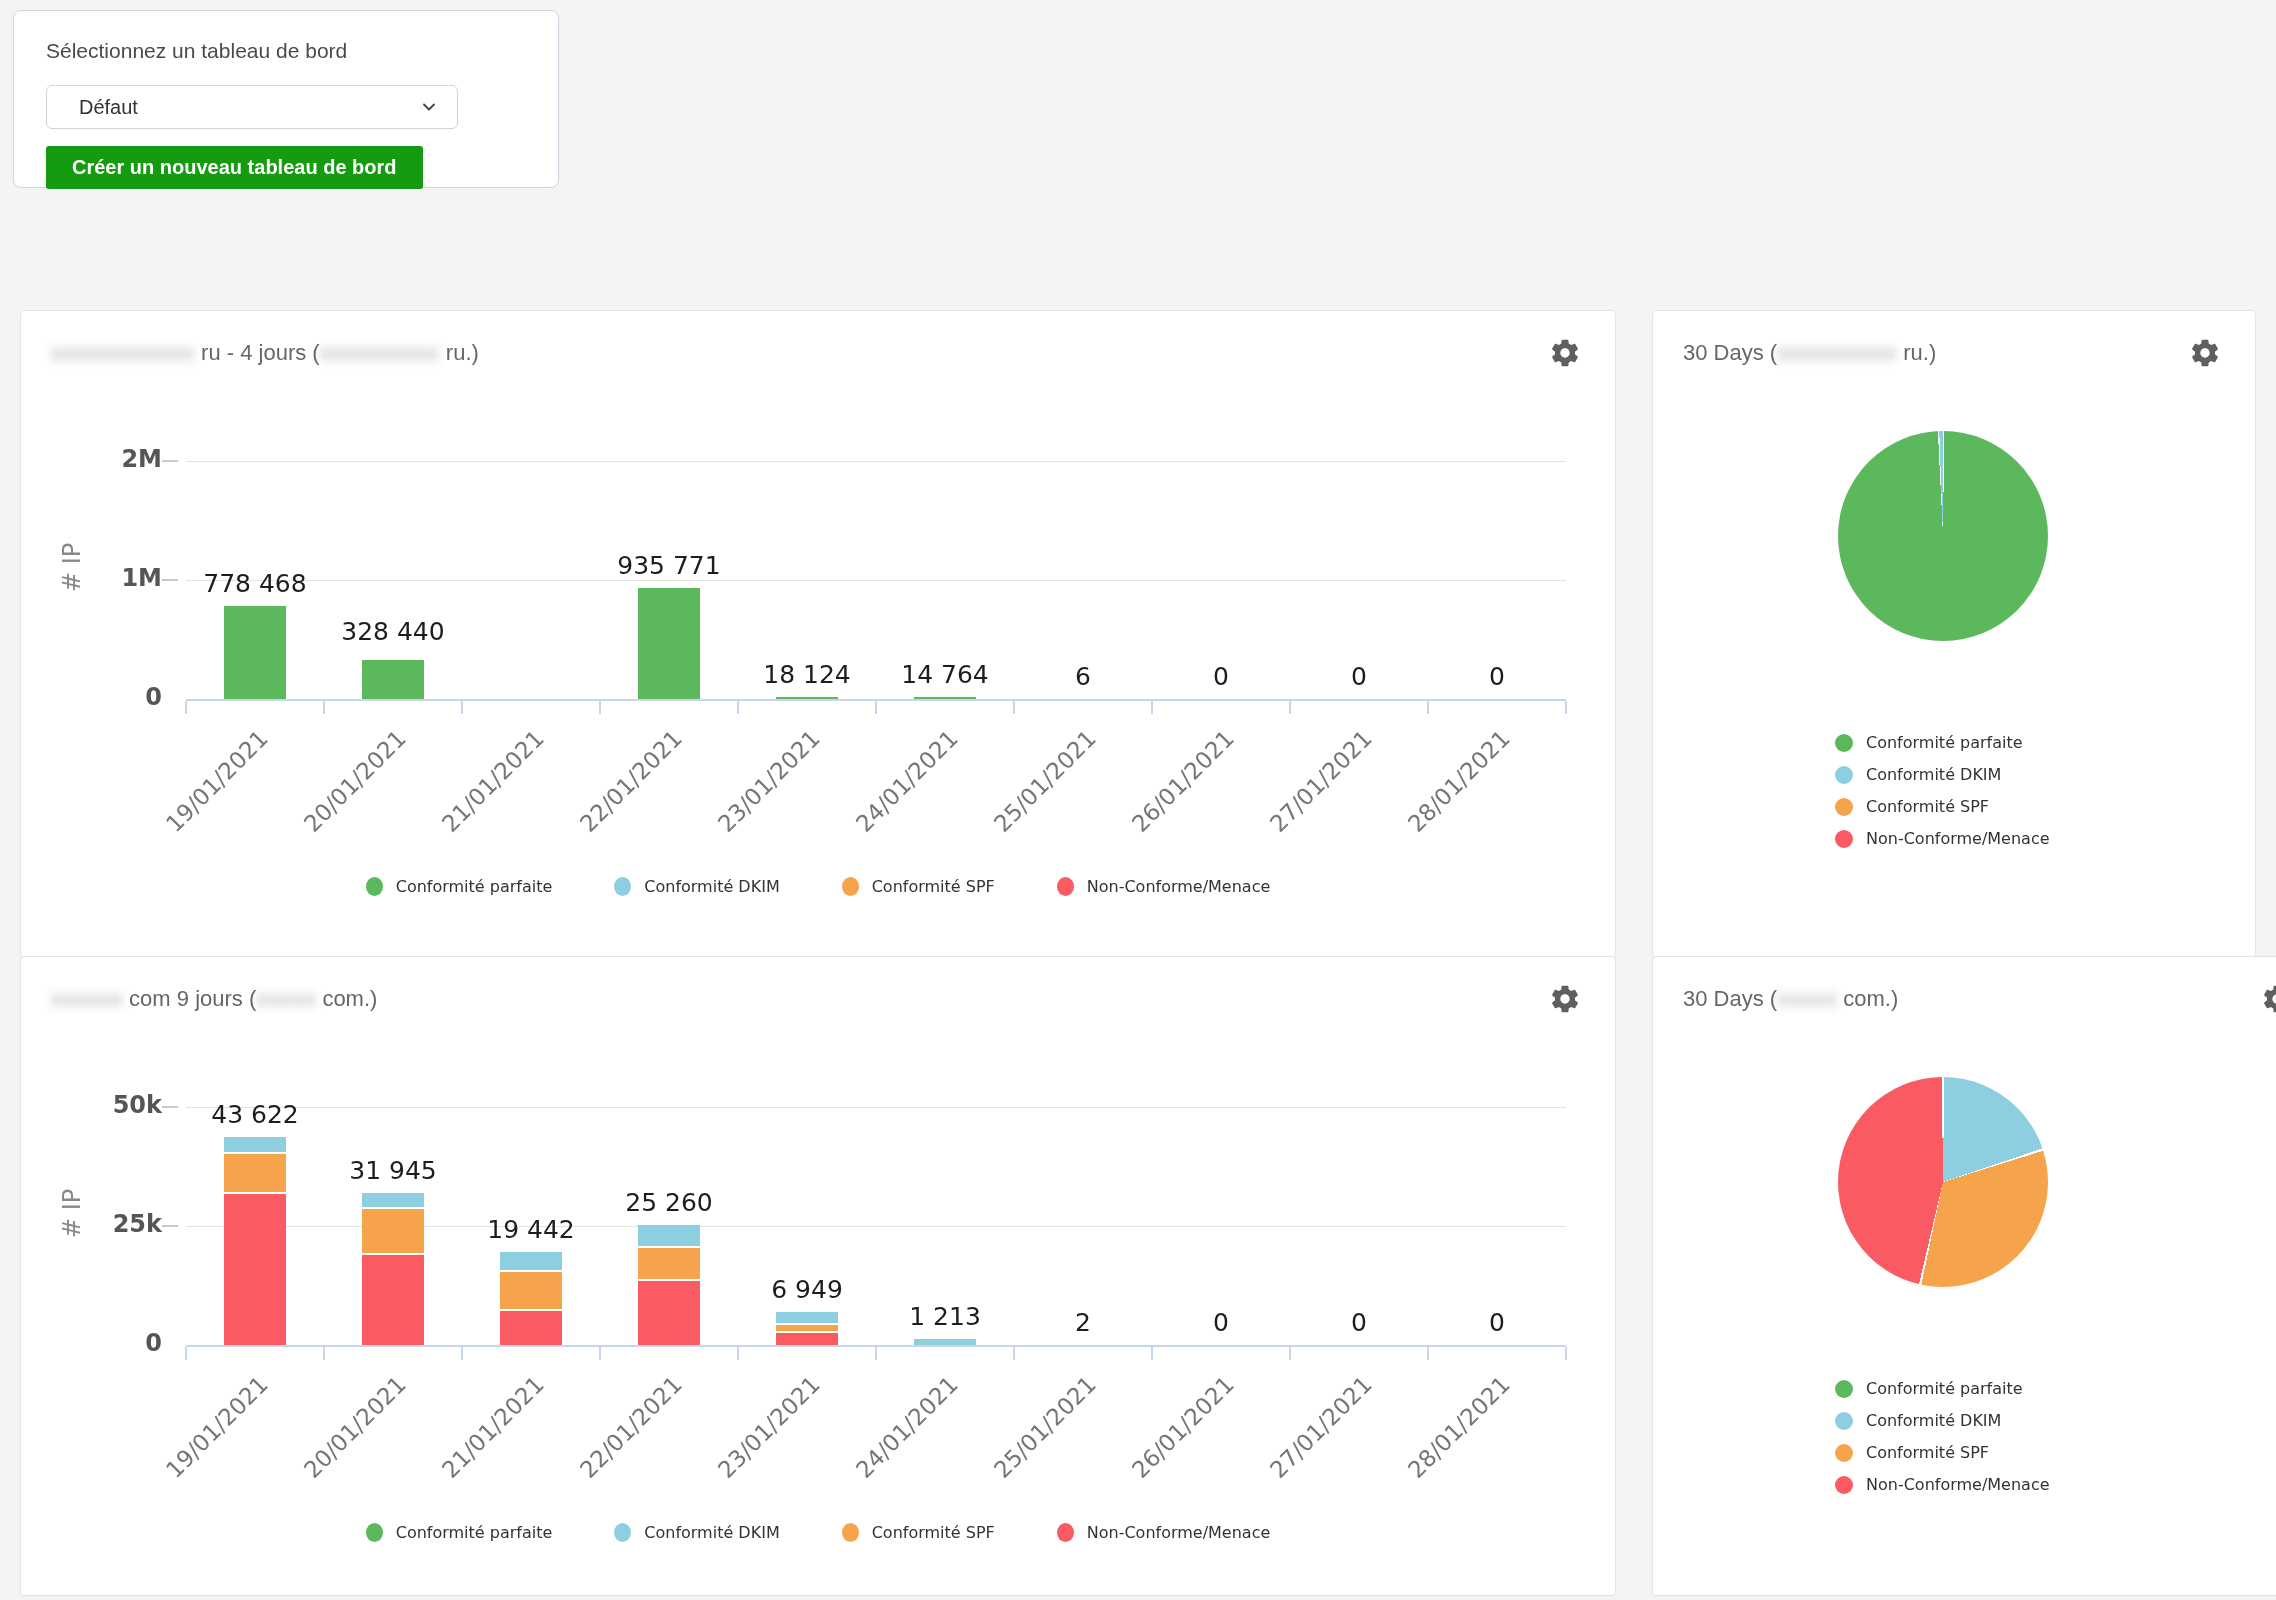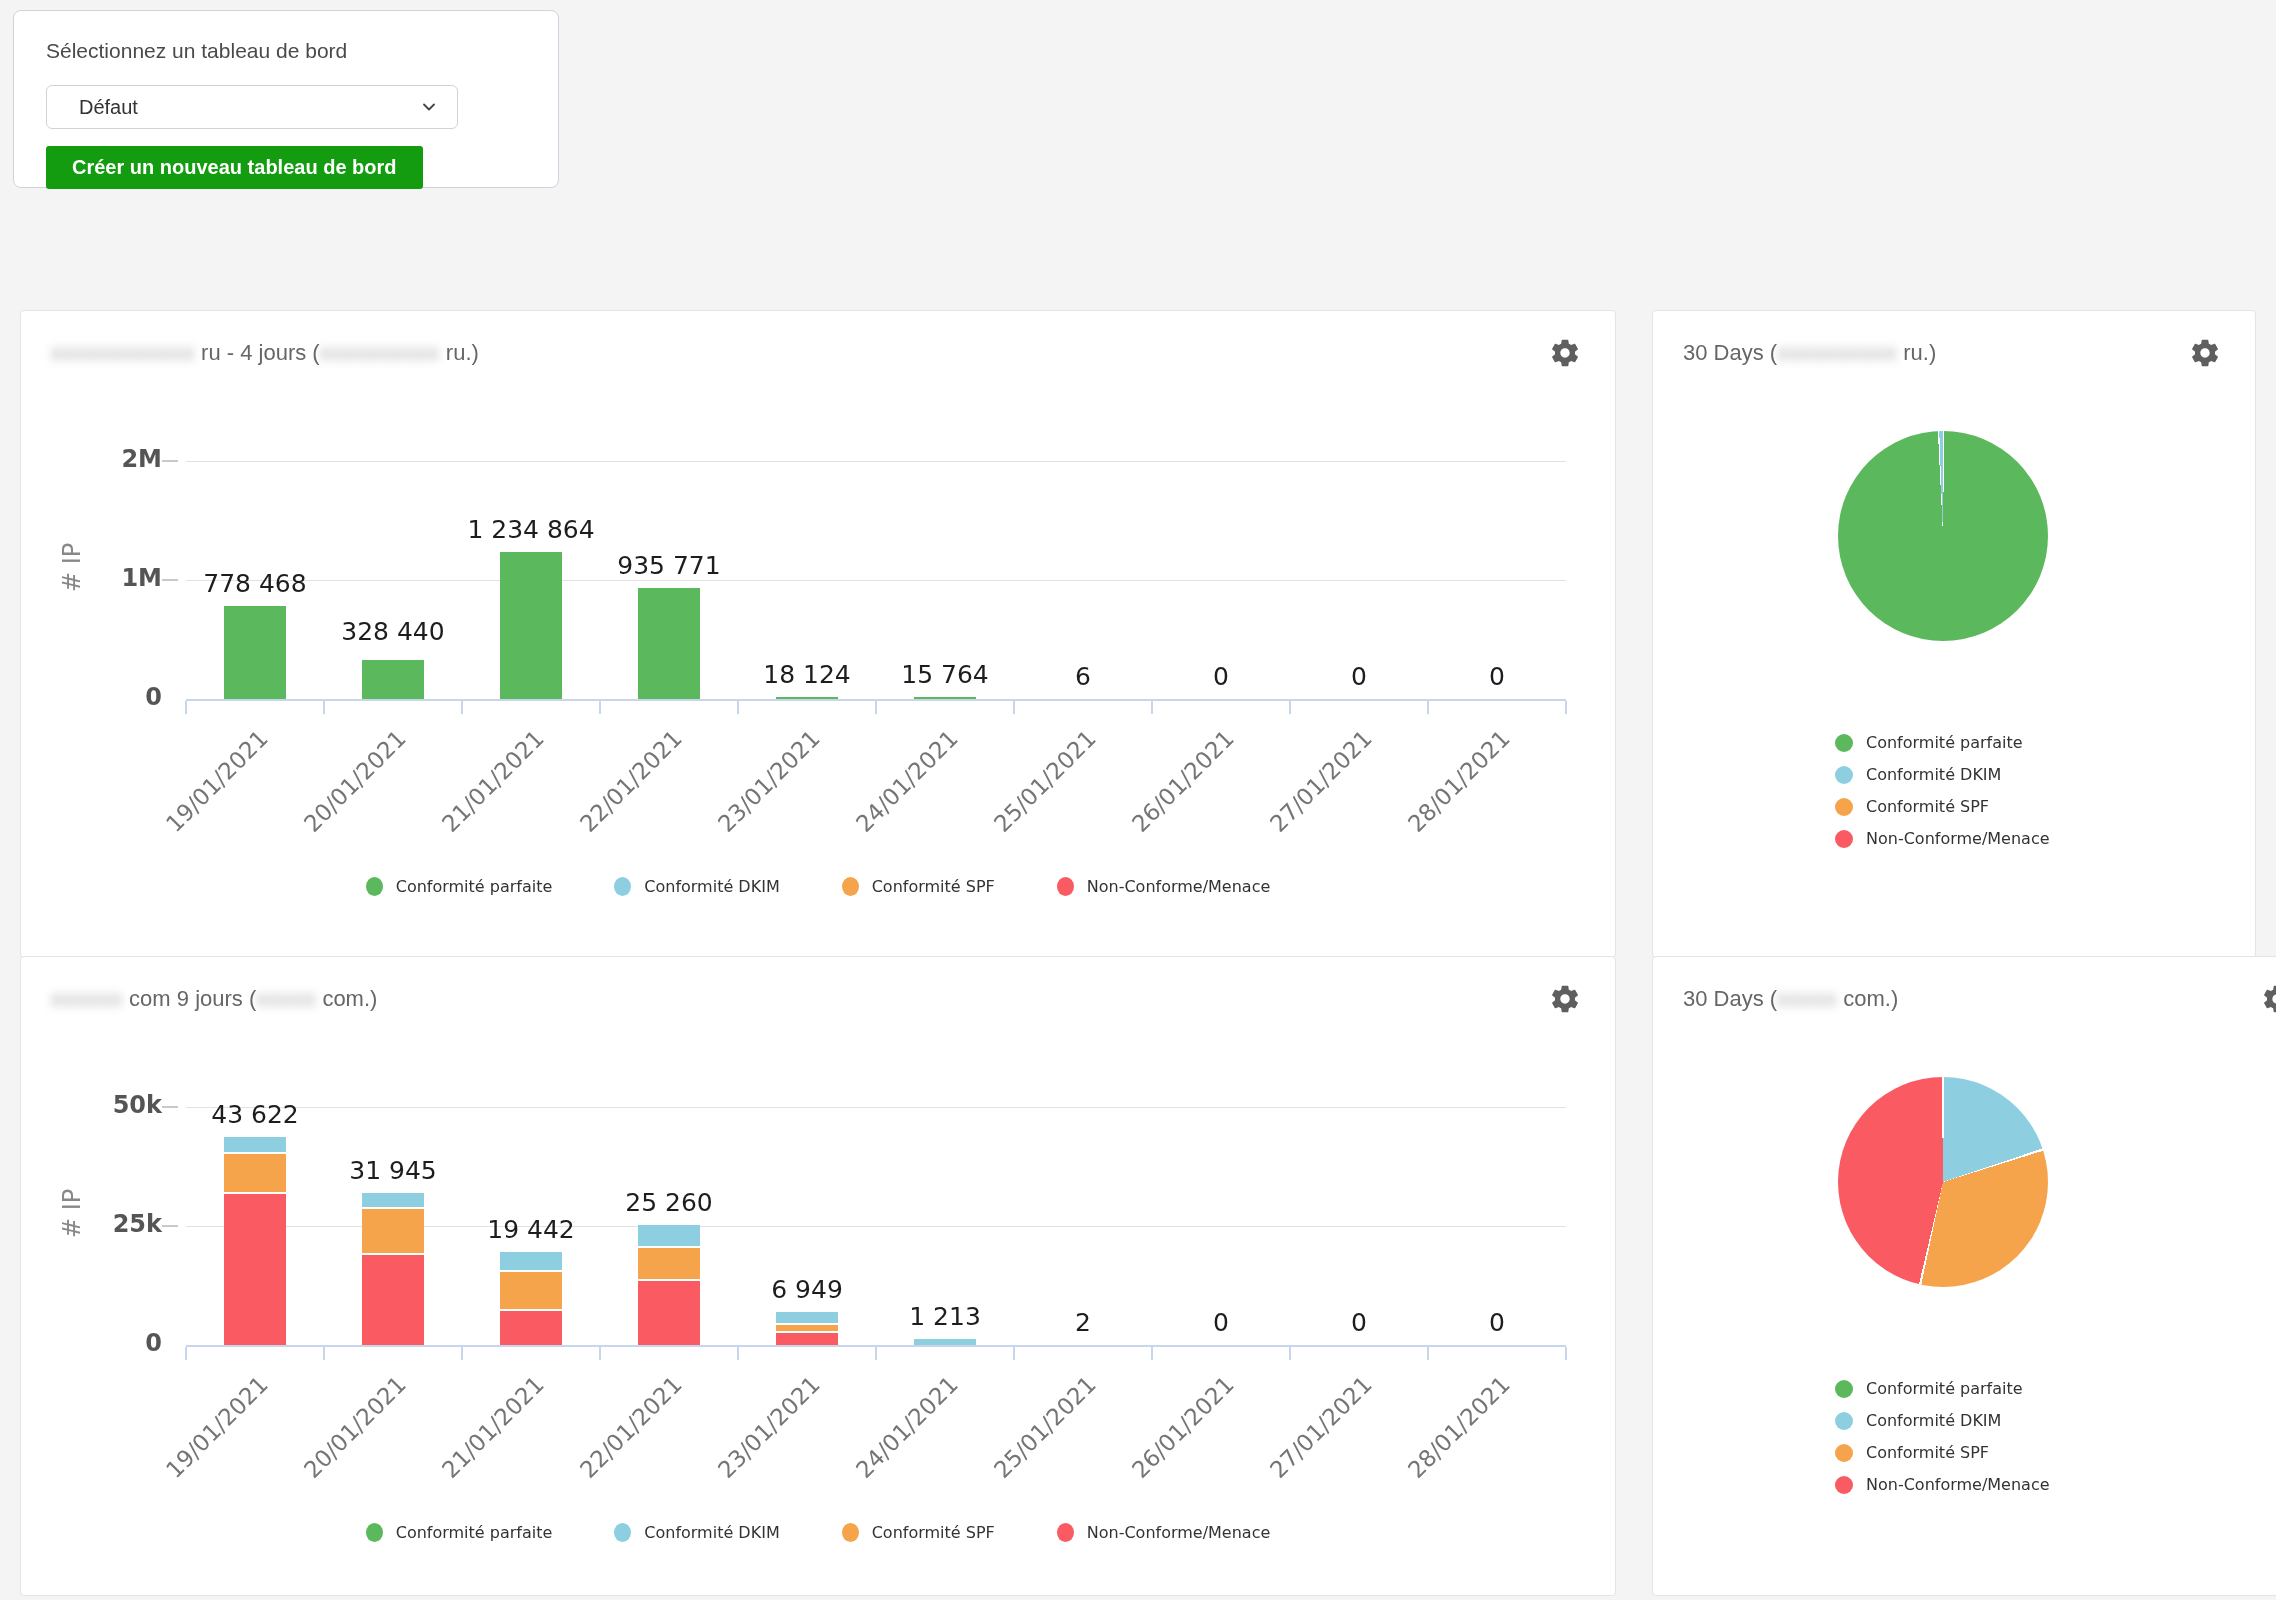--- a/index.html
+++ b/index.html
@@ -109,43 +109,37 @@
             <div class="bar-seg" style="height: 92.6377px; background: rgb(92, 184, 92);"></div>
           </div>
           <div class="val-label" style="bottom: 100.638px;">778 468</div>
         </div>
         <div class="slot" style="left: 10%;">
           <div class="bar">
             <div class="bar-seg" style="height: 39.0844px; background: rgb(92, 184, 92);"></div>
           </div>
           <div class="val-label" style="bottom: 53px;">328 440</div>
         </div>
-        <div class="slot" style="left: 20%;">
-          <div class="bar">
-            <div class="bar-seg" style="height: 146.949px; background: rgb(92, 184, 92);"></div>
-          </div>
-          <div class="val-label" style="bottom: 154.949px;">1 234 864</div>
-        </div>
         <div class="slot" style="left: 30%;">
           <div class="bar">
             <div class="bar-seg" style="height: 111.357px; background: rgb(92, 184, 92);"></div>
           </div>
           <div class="val-label" style="bottom: 119.357px;">935 771</div>
         </div>
         <div class="slot" style="left: 40%; margin-top: 20px;">
           <div class="bar">
             <div class="bar-seg" style="height: 2.15676px; background: rgb(92, 184, 92);"></div>
           </div>
           <div class="val-label" style="bottom: 10.1568px;">18 124</div>
         </div>
         <div class="slot" style="left: 50%;">
           <div class="bar">
             <div class="bar-seg" style="height: 2px; background: rgb(92, 184, 92);"></div>
           </div>
-          <div class="val-label" style="bottom: 10px;">15 764</div>
+          <div class="val-label" style="bottom: 10px;">14 764</div>
         </div>
         <div class="slot" style="left: 60%;">
           <div class="bar"></div>
           <div class="val-label" style="bottom: 8px;">6</div>
         </div>
         <div class="slot" style="left: 70%;">
           <div class="bar"></div>
           <div class="val-label" style="bottom: 8px;">0</div>
         </div>
         <div class="slot" style="left: 80%;">

